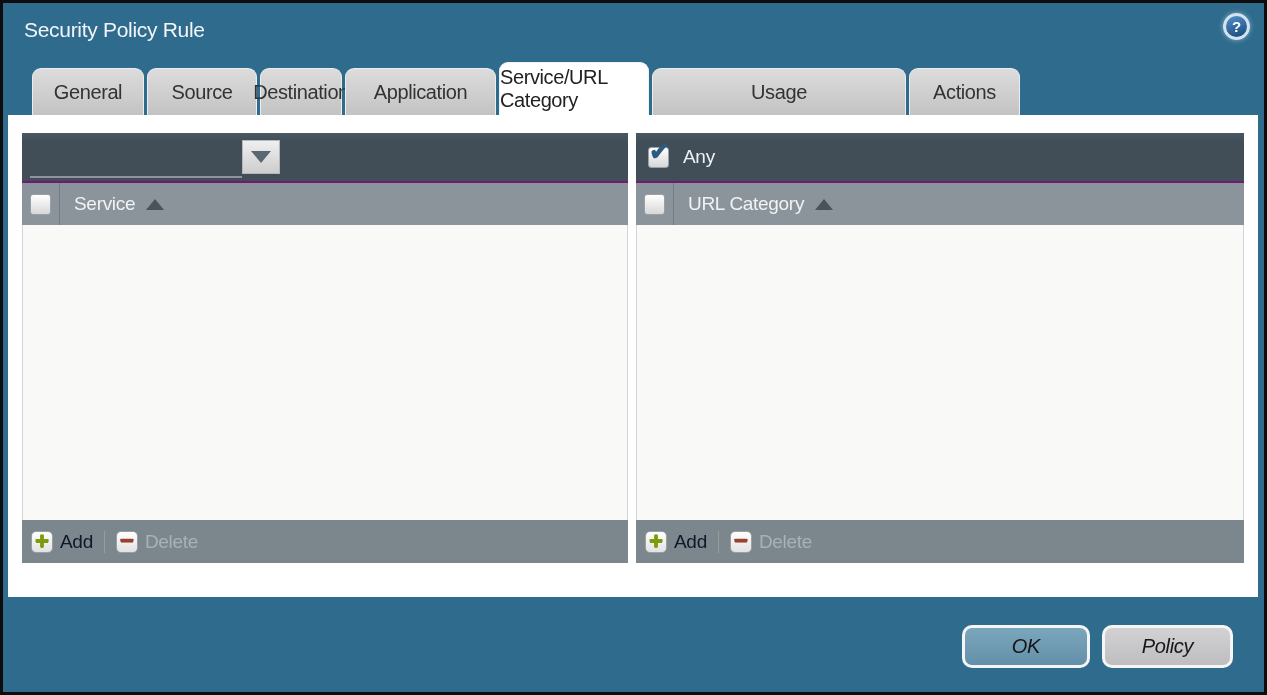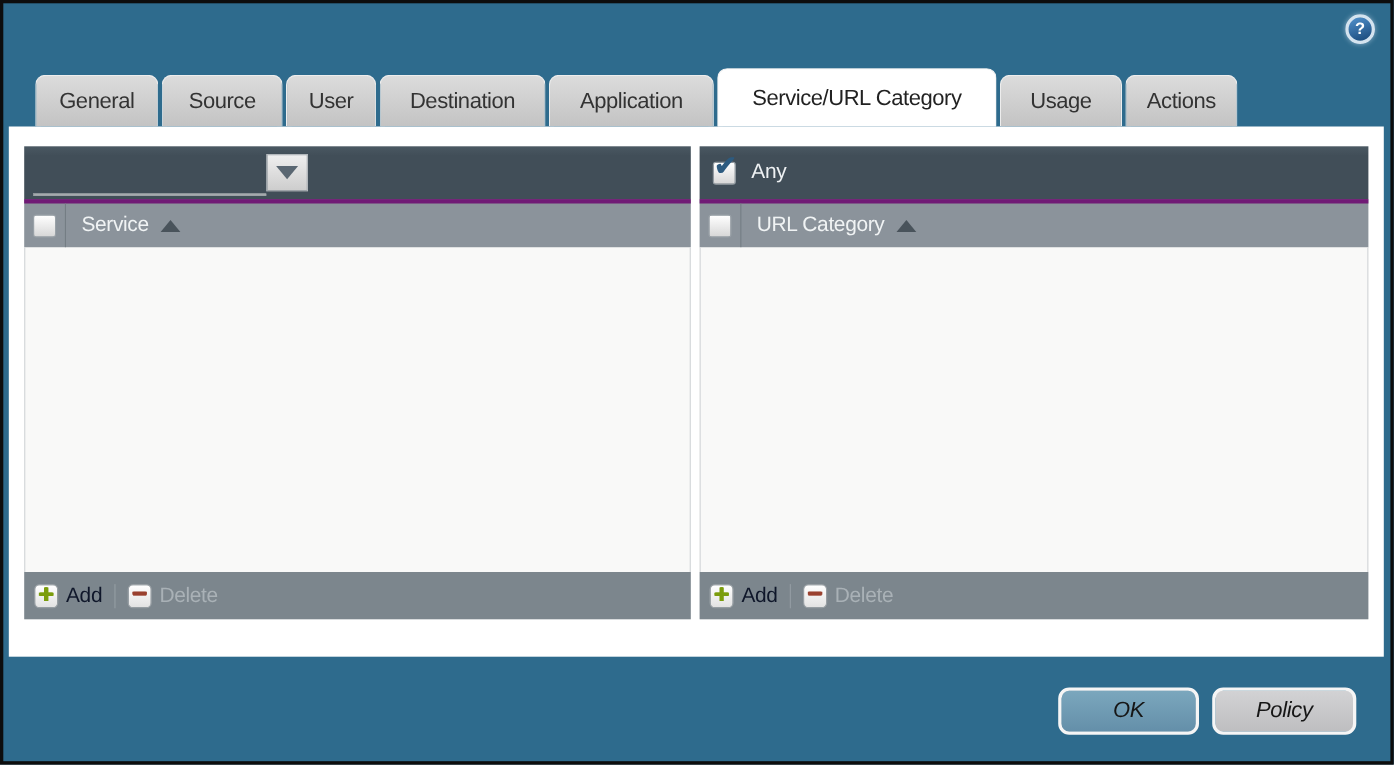--- a/index.html
+++ b/index.html
@@ -59,21 +59,21 @@
   .panel-url     { left:628px; width:608px; }
 
   .panel-header {
     height:48px; flex:0 0 48px;
     background:linear-gradient(180deg,#4a5862 0%,#414e58 18%,#414e58 100%);
     display:flex; align-items:center; padding:0 8px;
   }
   .col-header {
     height:44px; flex:0 0 44px; background:#8b939b;
     display:flex; align-items:center;
-    border-top:4px solid #701a75;
+    border-top:2px solid #701a75;
   }
   .panel-body {
     flex:1 1 auto; background:#f9f9f8;
     border-left:1px solid #d2d5d7; border-right:1px solid #d2d5d7;
   }
   .panel-footer {
     height:43px; flex:0 0 43px; background:#7c868d;
     display:flex; align-items:center; padding:0 9px;
   }
 
@@ -155,26 +155,26 @@
   .btn.cancel {
     left:1099px; top:622px; width:131px;
     background:linear-gradient(180deg,#d2d2d4 0%,#bebec0 100%);
   }
 </style>
 </head>
 <body>
 
 <div class="dialog">
 
+  <div class="dialog-title">Security Policy Rule</div>
   <div class="help-icon">?</div>
 
   <div class="tab-bar">
     <div class="tab">General</div>
     <div class="tab">Source</div>
-    <div class="tab">User</div>
     <div class="tab">Destination</div>
     <div class="tab">Application</div>
     <div class="tab active">Service/URL Category</div>
     <div class="tab">Usage</div>
     <div class="tab">Actions</div>
   </div>
 
   <div class="content">
 
     <section class="panel panel-service">

